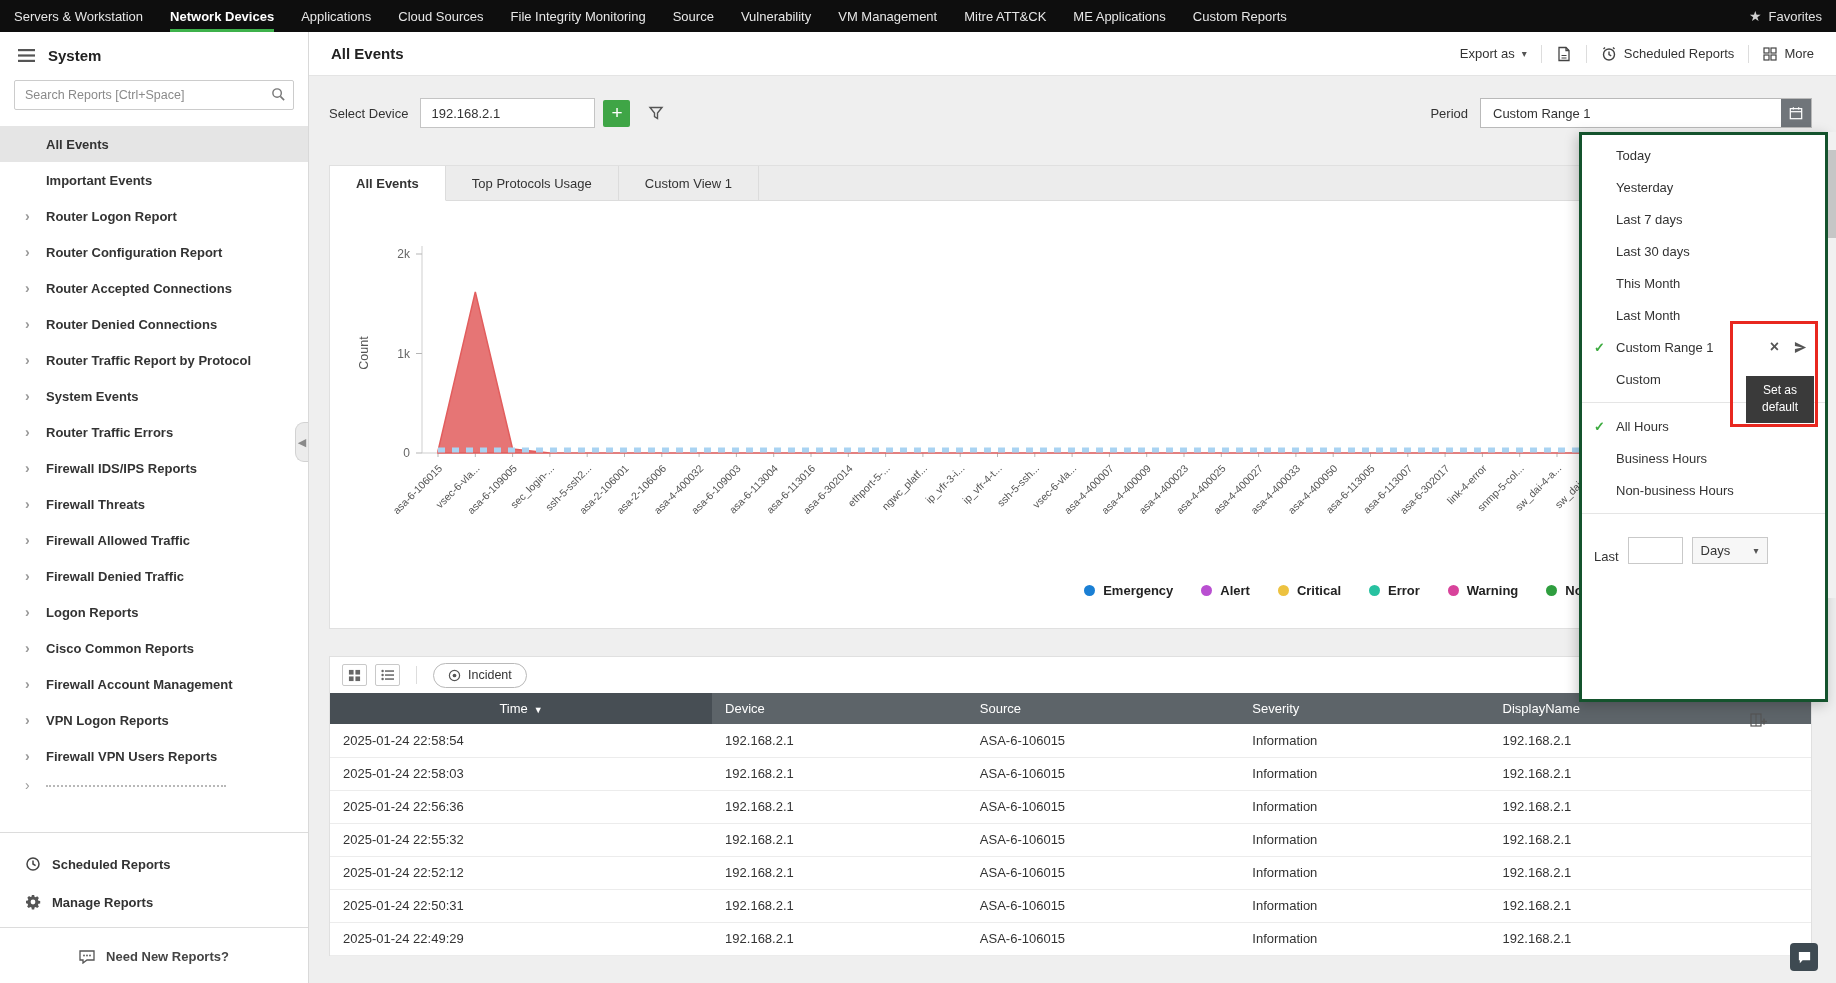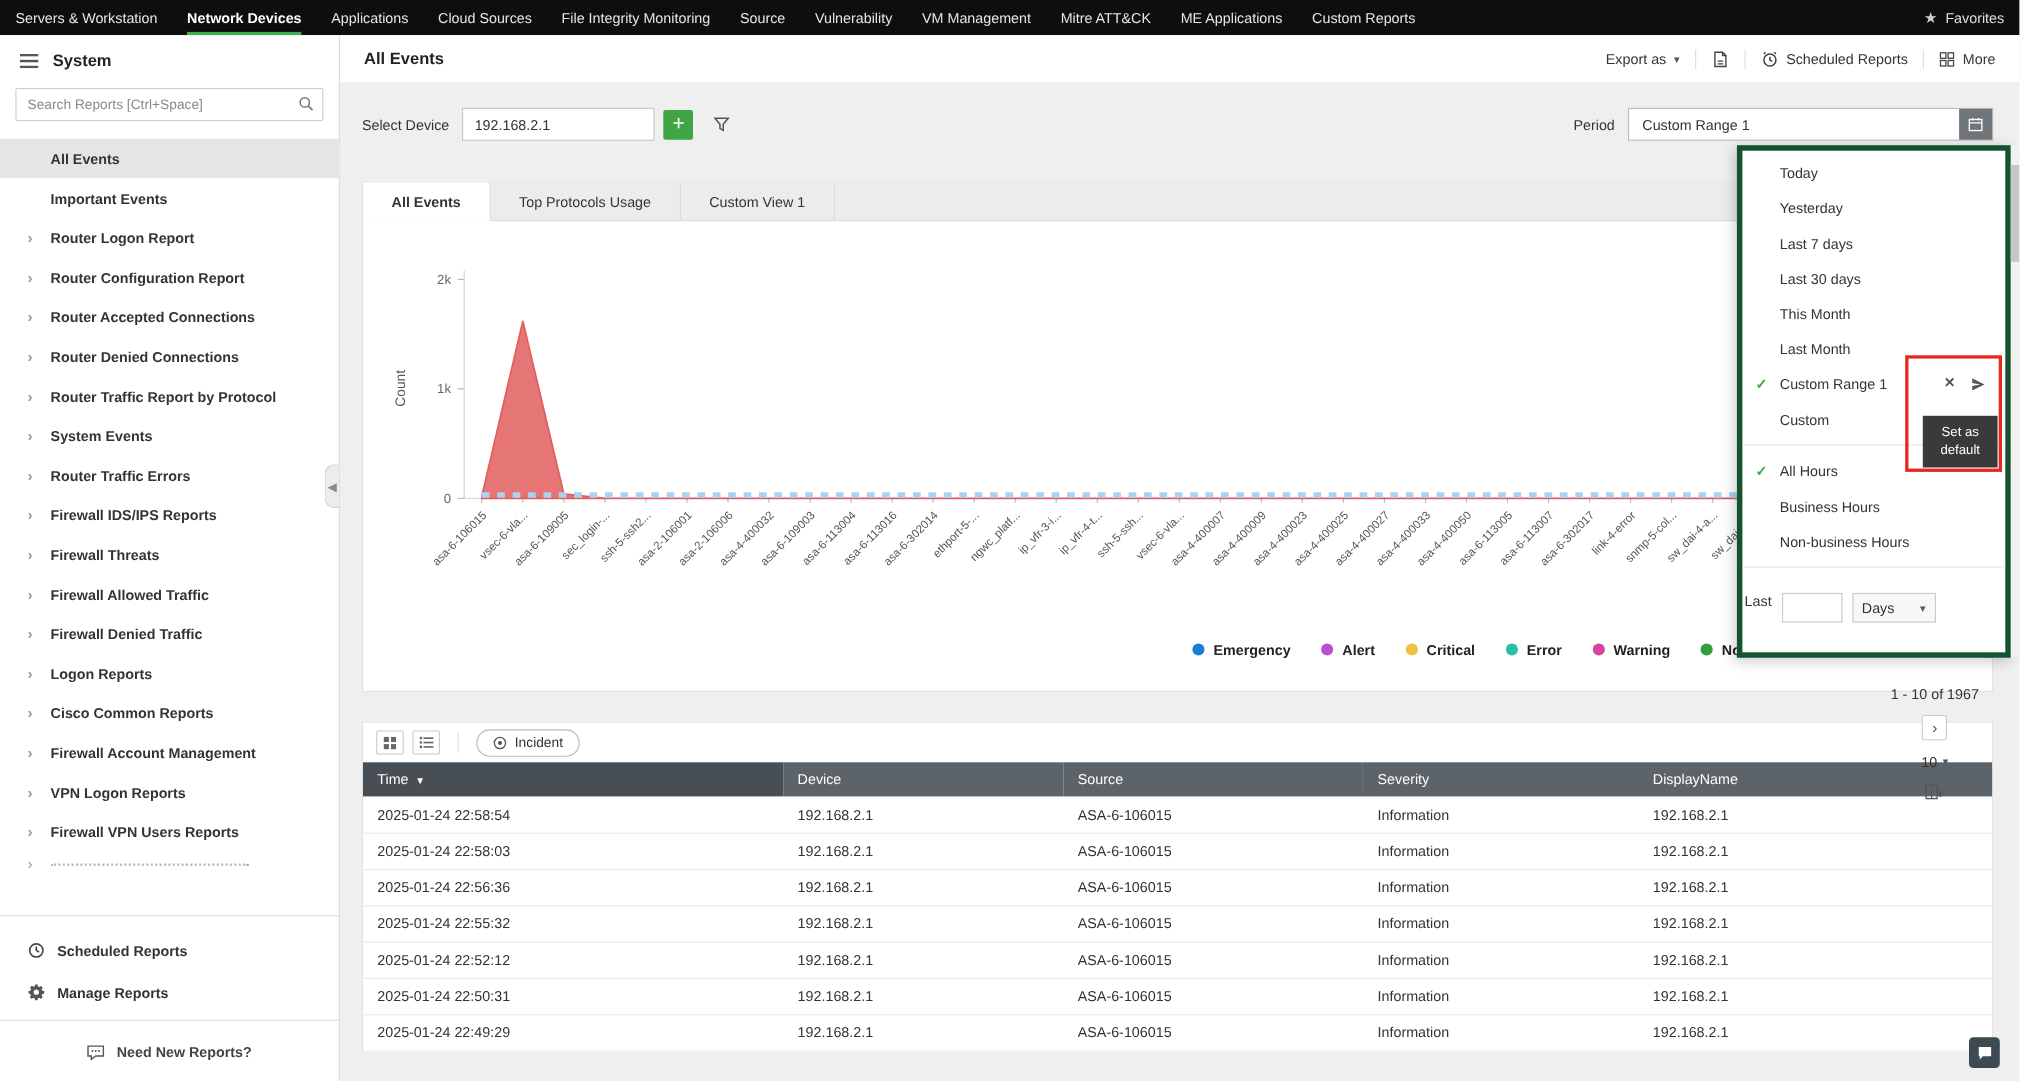--- a/index.html
+++ b/index.html
@@ -71,28 +71,28 @@
   .pagesize { display:flex; align-items:center; gap:5px; cursor:pointer; }
 
   table { width:100%; border-collapse:collapse; table-layout:fixed; }
   thead th { background:#5d6469; color:#fff; font-weight:normal; text-align:left; height:31px; padding:0 13px; font-size:13px; cursor:pointer; }
   thead th.col-time { background:#474e54; }
   thead th .sort { font-size:9px; margin-left:6px; }
   tbody tr { cursor:pointer; }
   tbody td { height:33px; padding:0 13px; border-bottom:1px solid #ececec; font-size:13px; color:#333; }
 
   
-  .period-panel { position:absolute; top:100px; right:8px; width:249px; height:466px; background:#fff; border:5px solid #14532d; box-shadow:-2px 3px 12px rgba(0,0,0,.22); z-index:50; font-size:13px; color:#333; padding-top:4px; }
+  .period-panel { position:absolute; top:100px; right:8px; width:249px; height:570px; background:#fff; border:3px solid #14532d; box-shadow:-2px 3px 12px rgba(0,0,0,.22); z-index:50; font-size:13px; color:#333; padding-top:4px; }
   .pp-item { height:32px; display:flex; align-items:center; padding-left:34px; cursor:pointer; position:relative; }
   .pp-check { position:absolute; left:12px; color:#3dab40; font-weight:bold; font-size:13px; }
   .pp-icons { margin-left:auto; display:flex; align-items:center; gap:15px; padding-right:18px; }
   .pp-x { font-size:16px; font-weight:bold; color:#555; line-height:1; cursor:pointer; }
   .pp-send { display:flex; cursor:pointer; }
   .pp-divider { height:1px; background:#e5e5e5; margin:7px 0; }
-  .pp-last-row { display:flex; align-items:flex-start; gap:9px; padding:16px 2px 0; }
+  .pp-last-row { display:flex; align-items:flex-end; gap:9px; padding:16px 12px 0; }
   .pp-last-input { width:55px; height:27px; border:1px solid #c9c9c9; font-family:inherit; padding:0 6px; }
   .pp-unit { width:76px; height:27px; border:1px solid #c9c9c9; display:flex; align-items:center; justify-content:space-between; padding:0 8px; background:#f7f7f7; cursor:pointer; }
   .highlight-box { position:absolute; left:148px; top:186px; width:88px; height:106px; border:3px solid #e8271f; z-index:60; pointer-events:none; }
   .pp-tooltip { position:absolute; left:164px; top:241px; width:68px; background:#3a3a3a; color:#fff; font-size:12px; padding:6px 7px; text-align:center; line-height:1.45; z-index:55; }
   .panel-scrollbar { position:absolute; top:100px; right:0; width:8px; height:466px; background:#f1f1f1; z-index:52; }
   .panel-scrollbar .thumb { margin-top:18px; width:8px; height:88px; background:#c6c6c6; }
 
   .chat-fab { position:absolute; right:18px; bottom:12px; width:28px; height:28px; background:#3e4a52; border-radius:4px; display:flex; align-items:center; justify-content:center; cursor:pointer; z-index:80; }
 </style>
 </head>
@@ -485,21 +485,21 @@
                 <line x1="6" y1="2" x2="6" y2="14" stroke="#555" stroke-width="1"></line>
                 <line x1="14" y1="6.5" x2="14" y2="12.5" stroke="#555" stroke-width="1.6"></line>
                 <line x1="11" y1="9.5" x2="17" y2="9.5" stroke="#555" stroke-width="1.6"></line>
               </svg>
           </span>
         </div>
       </div>
       <table>
         <thead>
             <tr id="thead-row">
-              <th class="col-time" style="width: 25.8%;"><span>Time</span><span class="sort">▼</span></th>
+              <th class="col-time" style="width: 25.8%; text-align: center;"><span>Time</span><span class="sort">▼</span></th>
               <th style="width: 17.2%;"><span>Device</span></th>
               <th style="width: 18.4%;"><span>Source</span></th>
               <th style="width: 16.9%;"><span>Severity</span></th>
               <th style="width: 21.7%;"><span>DisplayName</span></th>
             </tr>
           </thead>
         <tbody id="tbody">
             <tr>
               <td>2025-01-24 22:58:54</td>
               <td>192.168.2.1</td>

